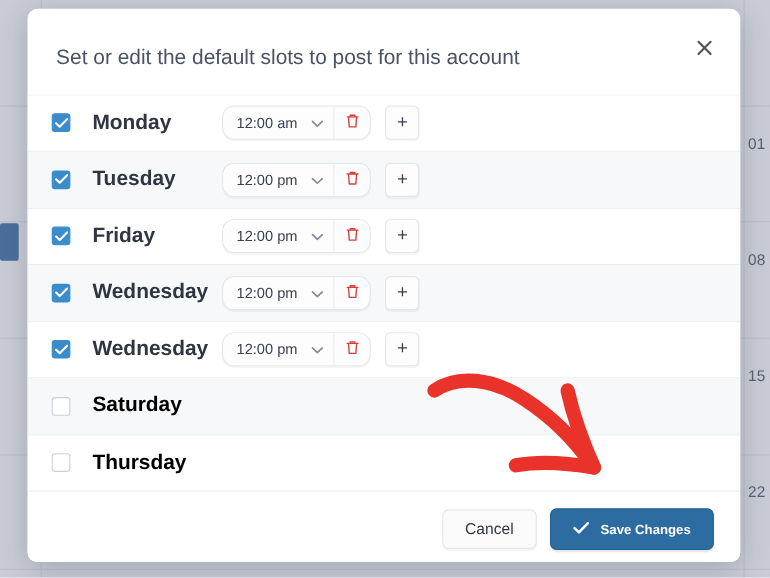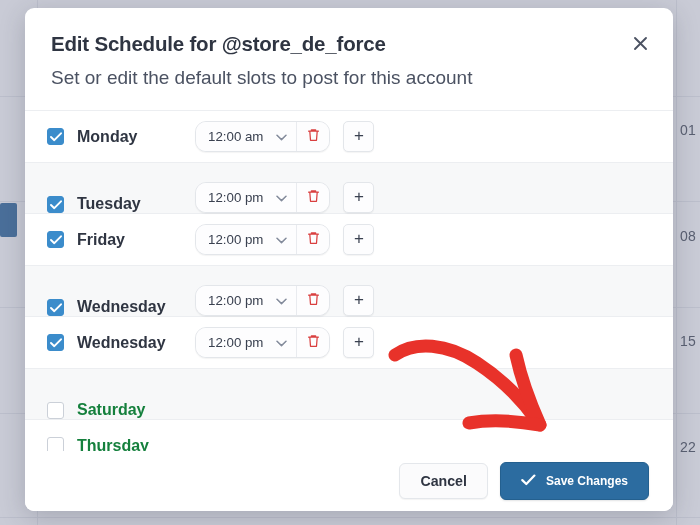--- a/index.html
+++ b/index.html
@@ -51,36 +51,36 @@
   }
   .close-btn svg { display: block; }
 
   
   .rows { margin-top: 20px; border-top: 1px solid #eceef1; }
   .row {
     height: 51.5px; display: flex; align-items: center;
     padding: 0 22px; border-bottom: 1px solid #eceef1;
     background: #ffffff;
   }
-  .row.alt { background: #f7f8f9; align-items: flex-end; }
+  .row.alt { background: #f7f8f9; }
 
   .cbox {
     width: 17px; height: 17px; border-radius: 3px; flex: none;
     display: flex; align-items: center; justify-content: center;
     cursor: pointer;
   }
   .cbox.on { background: #3b8ccb; border: 1px solid #3b8ccb; }
   .cbox.off { background: #ffffff; border: 1.5px solid #cbd0d8; }
   .cbox svg { display: block; }
 
   .dayname {
-    margin-left: 13px; font-size: 16px; font-weight: bold;
+    margin-left: 20px; font-size: 19px; font-weight: bold;
     color: #2f3542; width: 118px; flex: none;
   }
-  .dayname.muted { color: #15803d; }
+  .dayname.muted { color: #000000; }
 
   .ctrls { display: flex; align-items: center; }
 
   .timegroup {
     display: flex; align-items: stretch; height: 31px;
     border: 1px solid #e3e6ea; border-radius: 11px; overflow: hidden;
     background: #fdfdfe; box-shadow: 0 1px 1px rgba(30,35,45,.05);
   }
   .timesel {
     display: flex; align-items: center; gap: 13px;
@@ -104,21 +104,21 @@
 
   
   .footer {
     position: absolute; left: 0; right: 0; bottom: 0; height: 60px;
     display: flex; align-items: center; justify-content: flex-end;
     gap: 12px; padding: 0 24px; background: #ffffff;
   }
   .btn-cancel {
     height: 36px; padding: 0 20px; border-radius: 6px;
     border: 1px solid #e4e7eb; background: #fbfbfc;
-    font-size: 14.2px; font-weight: bold; color: #2f3542; cursor: pointer;
+    font-size: 14.2px; font-weight: normal; color: #2f3542; cursor: pointer;
     box-shadow: 0 1px 1px rgba(30,35,45,.05);
   }
   .btn-save {
     height: 38px; padding: 0 20px; border-radius: 6px;
     border: 1px solid #24608f; background: #2c6ca0;
     font-size: 12px; font-weight: bold; color: #ffffff; cursor: pointer;
     display: flex; align-items: center; gap: 10px;
     box-shadow: 0 1px 2px rgba(30,35,45,.13);
   }
 
@@ -141,21 +141,20 @@
   <div class="daynum" style="top:228px">08</div>
   <div class="daynum" style="top:333px">15</div>
   <div class="daynum" style="top:439px">22</div>
 
   <div class="left-accent" style="top:203px"></div>
 </div>
 
 <div id="modal">
 
   <div class="modal-head">
-    <div class="modal-title">Edit Schedule for @store_de_force</div>
     <div class="modal-sub">Set or edit the default slots to post for this account</div>
     <button class="close-btn">
       <span>
         <svg width="15" height="15" viewBox="0 0 15 15">
           <path d="M2 2 L13 13 M13 2 L2 13" stroke="#4b5262" stroke-width="1.9" stroke-linecap="round" fill="none"></path>
         </svg>
       </span>
     </button>
   </div>
 

